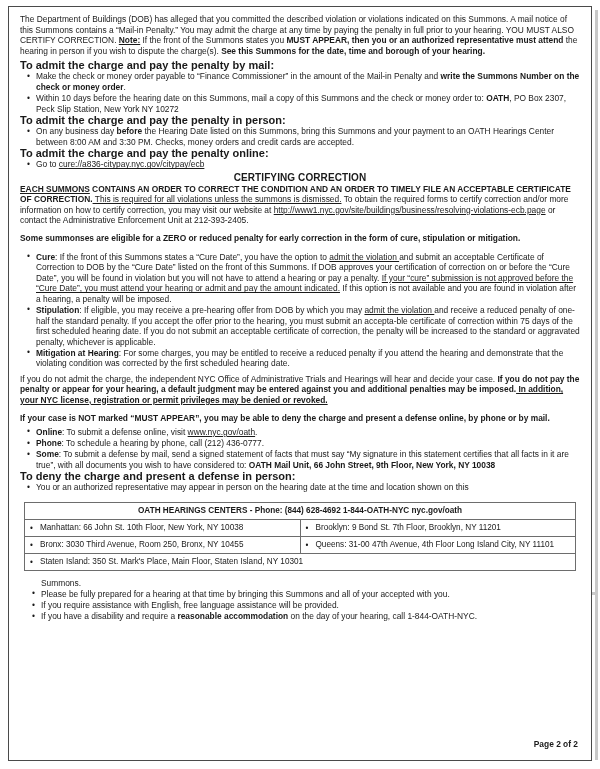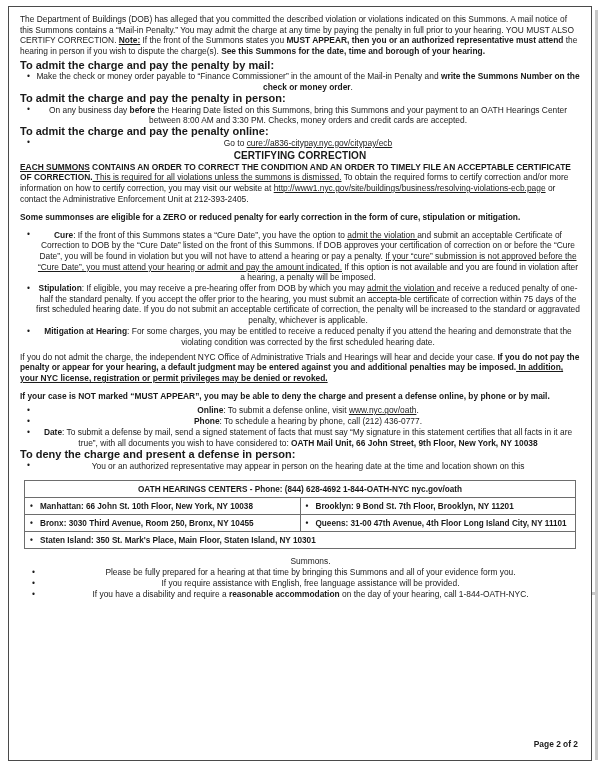--- a/index.html
+++ b/index.html
@@ -45,21 +45,20 @@
     bottom: 3px;
     height: 3px;
     width: 585px;
     background: #c9c9c9;
   }
 
   p, ul, li, div.blk {
     font-size: 8.4px;
     line-height: 10.6px;
     margin: 0;
-    text-align: center;
   }
   .para {
     margin: 0 0 3.5px 0;
     text-align: left;
   }
   b, .b { font-weight: bold; }
   .u { text-decoration: underline; }
   .bu { font-weight: bold; text-decoration: underline; }
 
   ul.bl {
@@ -101,21 +100,21 @@
   }
   table.oath {
     border-collapse: collapse;
     width: 100%;
     table-layout: fixed;
   }
   table.oath td {
     border: 1px solid #6d6d6d;
     font-size: 8.2px;
     line-height: 11px;
-    font-weight: bold;
+    font-weight: normal;
     padding: 2.5px 3px 2.5px 3px;
     vertical-align: middle;
   }
   table.oath td.head {
     text-align: center;
     font-weight: bold;
     padding: 2.5px 2px;
   }
   .cellbul {
     position: relative;
@@ -154,20 +153,21 @@
   <div class="shadow-r"></div>
   <div class="shadow-b"></div>
 
   <div class="page-frame">
 
     <p class="para"><span>The Department of Buildings (DOB) has alleged that you committed the described violation or violations indicated on this Summons. A mail notice of this Summons contains a “Mail-in Penalty.”  You may admit the charge at any time by paying the penalty in full prior to your hearing.  YOU MUST ALSO CERTIFY CORRECTION. </span><span class="bu">Note:</span><span> If the front of the Summons states you </span><span class="b">MUST APPEAR, then you or an authorized representative must attend</span><span> the hearing in person if you wish to dispute the charge(s). </span><span class="b">See this Summons for the date, time and borough of your hearing.</span></p>
 
     <div class="hdr-line">To admit the charge and pay the penalty by mail:</div>
     <ul class="bl">
       <li><span>Make the check or money order payable to “Finance Commissioner” in the amount of the Mail-in Penalty and </span><span class="b">write the Summons Number on the check or money order</span><span>.</span></li>
+      <li><span>Within 10 days before the hearing date on this Summons, mail a copy of this Summons and the check or money order to: </span><span class="b">OATH</span><span>, PO Box 2307, Peck Slip Station, New York NY 10272</span></li>
     </ul>
 
     <div class="hdr-line">To admit the charge and pay the penalty in person:</div>
     <ul class="bl">
       <li><span>On any business day </span><span class="b">before</span><span> the Hearing Date listed on this Summons, bring this Summons and your payment to an OATH Hearings Center between 8:00 AM and 3:30 PM. Checks, money orders and credit cards are accepted.</span></li>
     </ul>
 
     <div class="hdr-line">To admit the charge and pay the penalty online:</div>
     <ul class="bl">
       <li><span>Go to </span><a class="u" style="color:#1a1a1a;" href="#">cure://a836-citypay.nyc.gov/citypay/ecb</a></li>
@@ -192,21 +192,21 @@
 
     <p class="para"><span>If you do not admit the charge, the independent NYC Office of Administrative Trials and Hearings will hear and decide your case. </span><span class="b">If you do not pay the penalty or appear for your hearing, a default judgment may be entered against you and additional penalties may be imposed.</span><span class="bu"> In addition, your NYC license, registration or permit privileges may be denied or revoked.</span></p>
 
     <div class="gap-sm"></div>
 
     <p class="para b">If your case is NOT marked “MUST APPEAR”, you may be able to deny the charge and present a defense online, by phone or by mail.</p>
 
     <ul class="bl">
       <li><span class="b">Online</span><span>:  To submit a defense online, visit </span><a class="u" style="color:#1a1a1a;" href="#">www.nyc.gov/oath</a><span>.</span></li>
       <li><span class="b">Phone</span><span>:  To schedule a hearing by phone, call (212) 436-0777.</span></li>
-      <li><span class="b">Date</span><span>:  To submit a defense by mail, send a signed statement of facts that must say “My signature in this statement certifies that all facts in it are true”, with all documents you wish to have considered to: </span><span class="b">OATH Mail Unit, 66 John Street, 9th Floor, New York, NY 10038</span></li>
+      <li><span class="b">Some</span><span>:  To submit a defense by mail, send a signed statement of facts that must say “My signature in this statement certifies that all facts in it are true”, with all documents you wish to have considered to: </span><span class="b">OATH Mail Unit, 66 John Street, 9th Floor, New York, NY 10038</span></li>
     </ul>
 
     <div class="hdr-line">To deny the charge and present a defense in person:</div>
     <ul class="bl">
       <li>You or an authorized representative may appear in person on the hearing date at the time and location shown on this</li>
     </ul>
 
     <div class="oath-wrap">
       <table class="oath">
         <tbody>
@@ -224,21 +224,21 @@
           <tr>
             <td colspan="2"><span class="cellbul">Staten Island: 350 St. Mark's Place, Main Floor, Staten Island, NY 10301</span></td>
           </tr>
         </tbody>
       </table>
     </div>
 
     <div class="tail-list">
       <div class="blk plain">Summons.</div>
       <ul class="bl tailbl">
-        <li>Please be fully prepared for a hearing at that time by bringing this Summons and all of your evidence form you.</li>
+        <li>Please be fully prepared for a hearing at that time by bringing this Summons and all of your accepted with you.</li>
         <li>If you require assistance with English, free language assistance will be provided.</li>
         <li><span>If you have a disability and require a </span><span class="b">reasonable accommodation</span><span> on the day of your hearing, call 1-844-OATH-NYC.</span></li>
       </ul>
     </div>
 
     <div class="pagenum">Page 2 of 2</div>
   </div>
 </div>
 
 </body></html>

